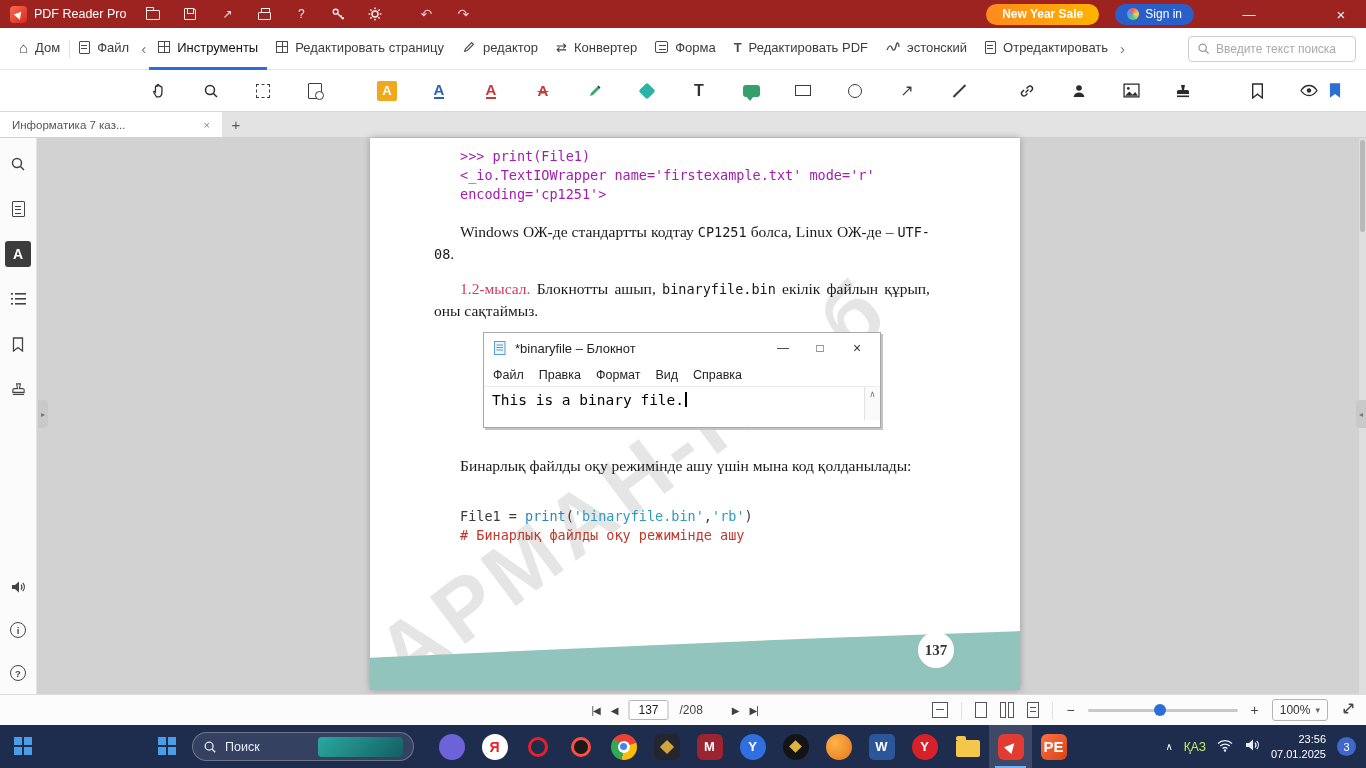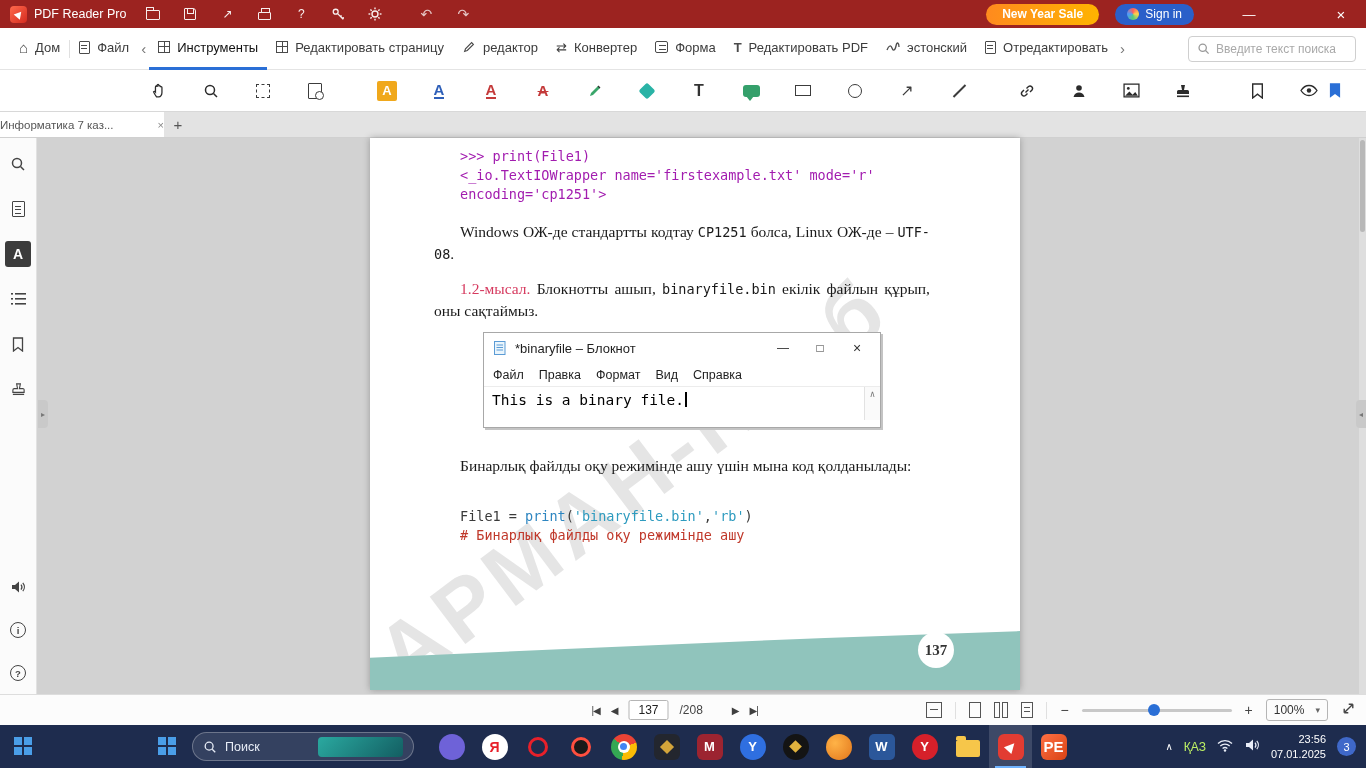--- a/index.html
+++ b/index.html
@@ -64,21 +64,21 @@
   .circ-t { width:14px; height:14px; border:1.6px solid #3c3c3c; border-radius:50%; }
   .arrow-t { font-size:16px; color:#3c3c3c; }
   .line-t { width:17px; height:2px; background:#3c3c3c; transform:rotate(-45deg); }
   .marquee { width:14px; height:14px; border:1.3px dashed #3c3c3c; }
   .pg-mag { width:14px; height:16px; border:1.4px solid #3c3c3c; border-radius:1px; position:relative; }
   .pg-mag::after { content:""; position:absolute; right:-3px; bottom:-2px; width:7px; height:7px; border:1.6px solid #3c3c3c; border-radius:50%; background:#fff; }
   .far-flag { margin-left:auto; }
 
   
   .tabstrip { height:26px; background:#e3e3e3; border-bottom:1px solid #d0d0d0; display:flex; align-items:stretch; }
-  .doc-tab { width:164px; background:#fff; display:flex; align-items:center; padding:0 0; gap:6px; cursor:pointer; }
+  .doc-tab { width:222px; background:#fff; display:flex; align-items:center; padding:0 12px; gap:6px; cursor:pointer; }
   .doc-tab .ttl { flex:1; font-size:11.5px; color:#555; white-space:nowrap; overflow:hidden; }
   .doc-tab .x { color:#888; font-size:11px; cursor:pointer; }
   .new-tab { width:28px; display:grid; place-items:center; color:#555; font-size:15px; cursor:pointer; }
 
   
   .workspace { position:relative; height:556px; background:#d2d2d2; }
   .sidebar { position:absolute; left:0; top:0; bottom:0; width:37px; background:#fbfbfb; border-right:1px solid #e2e2e2; display:flex; flex-direction:column; align-items:center; padding-top:13px; gap:19px; }
   .sb-ico { width:26px; height:26px; display:grid; place-items:center; color:#444; cursor:pointer; }
   .sb-sel { background:#3c3c3c; color:#fff; border-radius:3px; font-weight:bold; font-size:14px; }
   .ic-pages { width:13px; height:16px; border:1.4px solid #444; border-radius:1px; background:linear-gradient(#444,#444) 2.5px 3.5px/6px 1.2px no-repeat, linear-gradient(#444,#444) 2.5px 7px/6px 1.2px no-repeat, linear-gradient(#444,#444) 2.5px 10.5px/6px 1.2px no-repeat; }
@@ -137,21 +137,21 @@
   .sb-right { position:absolute; right:10px; height:100%; display:flex; align-items:center; gap:13px; }
   .s-sep { width:1px; height:17px; background:#e0e0e0; }
   .mi { width:12px; height:16px; border:1.4px solid #555; cursor:pointer; }
   .mi-fit { width:16px; height:16px; border:1.4px solid #555; background:linear-gradient(#555,#555) center/8px 1.3px no-repeat; cursor:pointer; }
   .mi-two { display:flex; gap:2px; cursor:pointer; }
   .mi-two i { display:block; width:6px; height:16px; border:1.4px solid #555; }
   .mi-cont { width:12px; height:16px; border:1.4px solid #555; background:linear-gradient(#555,#555) 2px 4px/6px 1.2px no-repeat, linear-gradient(#555,#555) 2px 8px/6px 1.2px no-repeat; cursor:pointer; }
   .z-btn { font-size:14px; color:#444; cursor:pointer; }
   .z-track { position:relative; width:150px; height:3px; background:#c8c8c8; border-radius:2px; }
   .z-handle { position:absolute; left:44%; top:-5px; width:12px; height:12px; border-radius:50%; background:#2a6fd6; cursor:pointer; }
-  .z-box { height:22px; border:1px solid #b5b5b5; border-radius:3px; display:flex; align-items:center; padding:0 7px; gap:11px; font-size:12px; color:#333; cursor:pointer; }
+  .z-box { height:22px; border:1px solid #b5b5b5; border-radius:3px; display:flex; align-items:center; padding:0 7px; gap:5px; font-size:12px; color:#333; cursor:pointer; }
   .z-box .caret { font-size:9px; color:#666; }
 
   
   .taskbar { position:relative; height:43px; background:#1e2c4e; color:#e8edf7; }
   .win-logo { display:grid; grid-template-columns:8px 8px; grid-template-rows:8px 8px; gap:1.5px; cursor:pointer; }
   .win-logo i { background:#4a9ee8; display:block; }
   .tb-start { position:absolute; left:14px; top:12px; }
   .tb-win2 { position:absolute; left:158px; top:12px; }
   .tb-searchpill { position:absolute; left:192px; top:7px; width:222px; height:29px; border:1px solid rgba(255,255,255,.28); background:rgba(255,255,255,.10); border-radius:15px; display:flex; align-items:center; padding:0 10px; gap:8px; cursor:pointer; }
   .tb-searchpill span { font-size:12.5px; color:#e8edf7; flex:1; }

